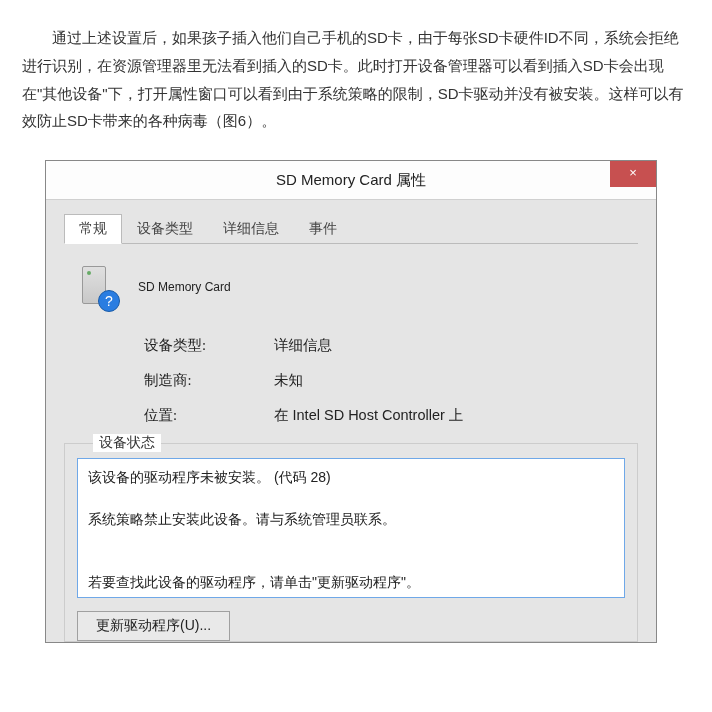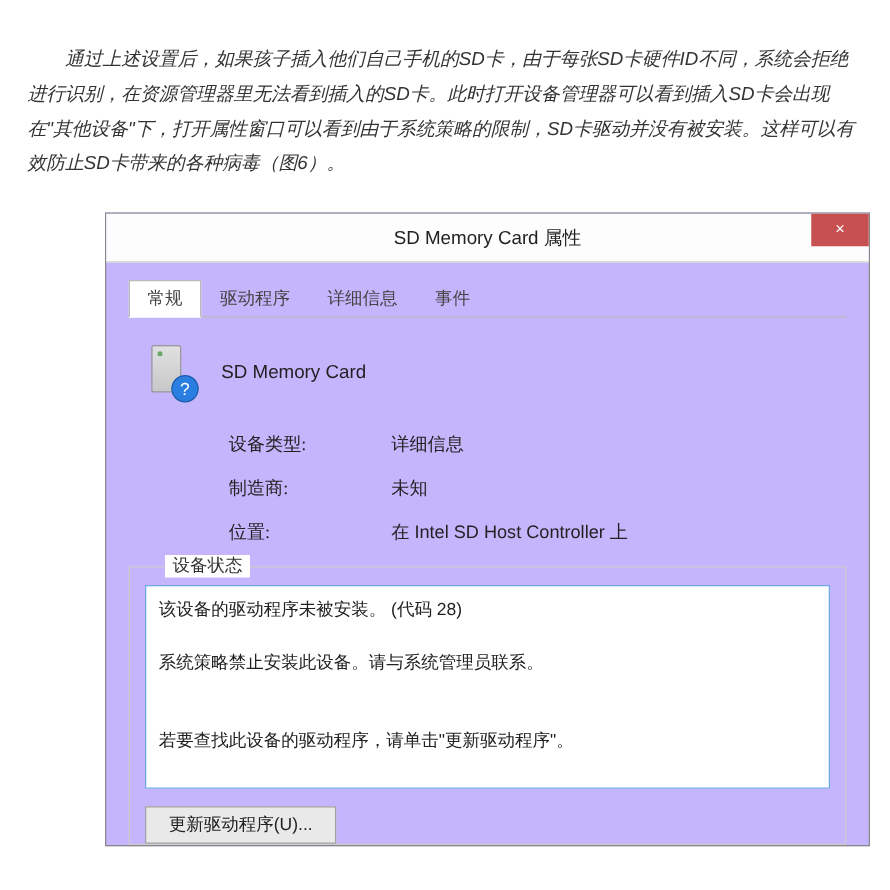--- a/index.html
+++ b/index.html
@@ -7,31 +7,30 @@
     padding: 18px 22px;
     font-family: "Microsoft YaHei", "SimSun", sans-serif;
     font-size: 15px;
     color: #333;
     background: #fff;
     width: 712px;
     box-sizing: border-box;
   }
   .article p {
     line-height: 1.85;
-    margin: 16px 0 4px 0;
+    margin: 6px 0 4px 0;
     text-indent: 2em;
     color: #333;
-    font-style: italic;
   }
   .screenshot {
     margin-top: 25px;
-    margin-left: 62px;
+    margin-left: 23px;
     width: 612px;
     border: 1px solid #888;
-    background: #c4b5fd;
+    background: #e5e5e5;
     box-sizing: border-box;
   }
   .titlebar {
     height: 38px;
     background: #fdfdfd;
     border-bottom: 1px solid #d0d0d0;
     display: flex;
     align-items: center;
     justify-content: center;
     position: relative;
@@ -112,21 +111,21 @@
     border-radius:50%;
     background:#2a7de1;
     color:#fff;
     font-size:14px;
     text-align:center;
     line-height:20px;
     border:1px solid #1a5ca8;
     font-family: Arial;
   }
   .device-name {
-    font-size: 15px;
+    font-size: 12px;
     color: #222;
   }
   .info-rows {
     padding-left: 80px;
     font-size: 14.5px;
     color: #222;
   }
   .info-row {
     display: flex;
     margin-bottom: 16px;
@@ -145,21 +144,21 @@
     position: absolute;
     top: -10px;
     left: 28px;
     background: #fff;
     padding: 0 6px;
     font-size: 14px;
     color: #333;
   }
   .status-box {
     width: 100%;
-    height: 163px;
+    height: 140px;
     border: 1px solid #6fa8e8;
     box-sizing: border-box;
     padding: 8px 10px;
     font-size: 14px;
     font-family: "Microsoft YaHei", sans-serif;
     color: #222;
     resize: none;
     line-height: 1.5;
     overflow: hidden;
   }
@@ -186,21 +185,21 @@
 
 <div class="screenshot">
   <div class="titlebar">
     <span class="title">SD Memory Card 属性</span>
     <div class="close-btn">×</div>
   </div>
   <div class="dialog-body">
 
     <div class="tabs">
       <div class="tab active">常规</div>
-      <div class="tab">驱动程序</div>
+      <div class="tab">设备类型</div>
       <div class="tab">详细信息</div>
       <div class="tab">事件</div>
     </div>
 
     <div class="device-header">
       <div class="device-icon">
         <div class="tower"></div>
         <div class="qmark">?</div>
       </div>
       <div class="device-name">SD Memory Card</div>

